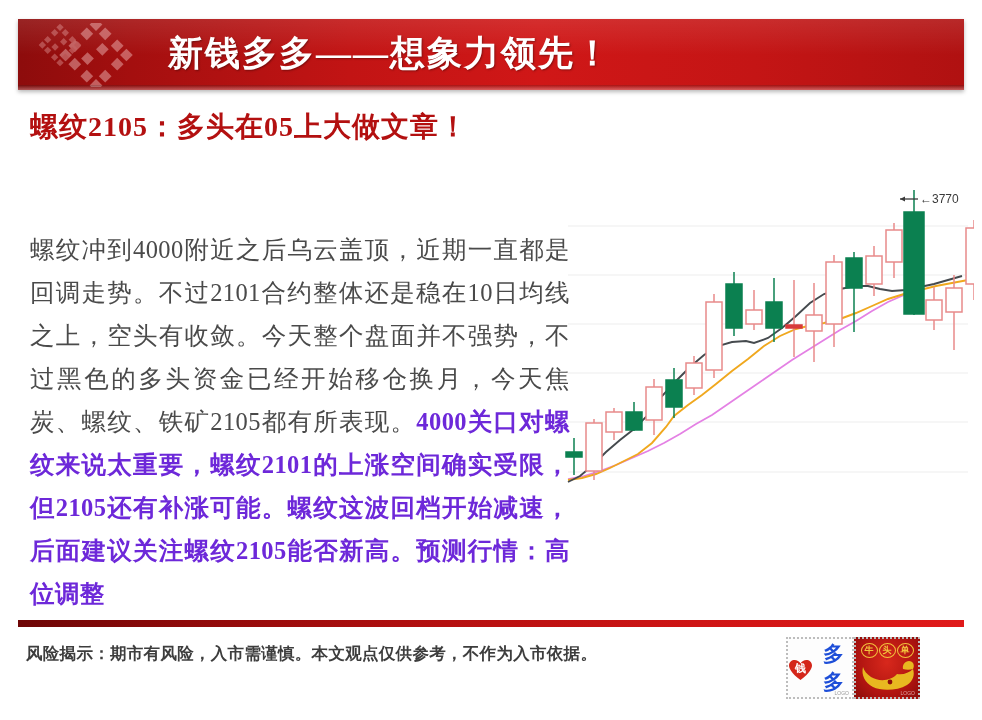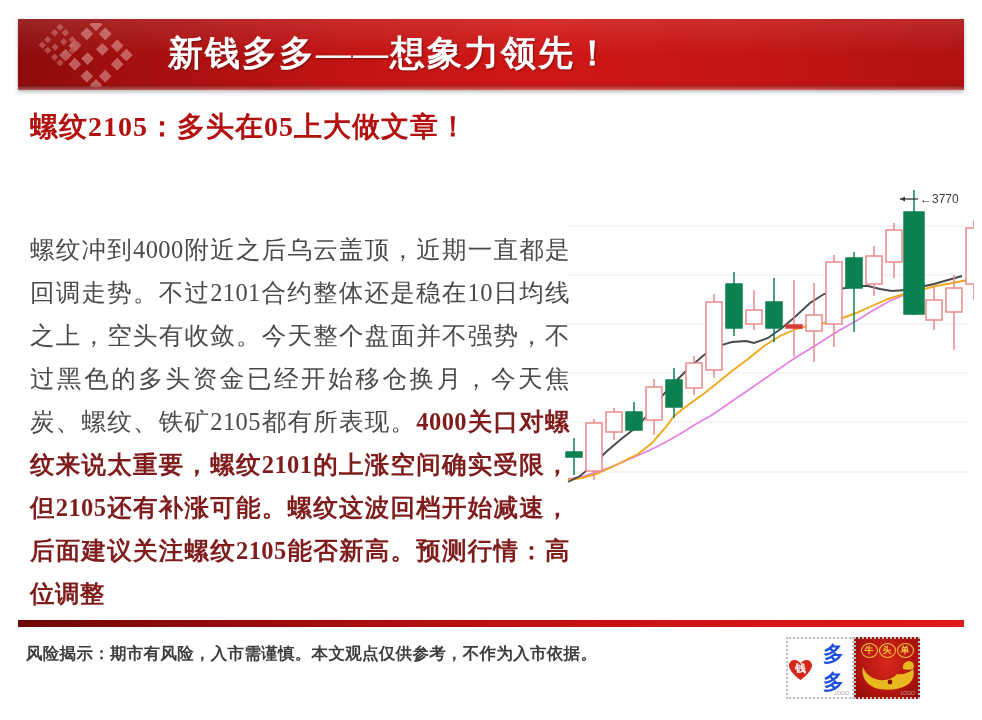--- a/index.html
+++ b/index.html
@@ -88,21 +88,21 @@
     top: 228px;
     width: 540px;
     font-family: "Liberation Serif", "DejaVu Serif", serif;
     font-size: 24.5px;
     line-height: 43px;
     color: #4a4a4a;
     letter-spacing: 0.4px;
     text-align: justify;
   }
   .body-text .hl {
-    color: #7f1d1d;
+    color: #6d28d9;
     font-weight: bold;
   }
 
   
   .chart-wrap {
     position: absolute;
     left: 562px;
     top: 182px;
     width: 412px;
     height: 310px;

